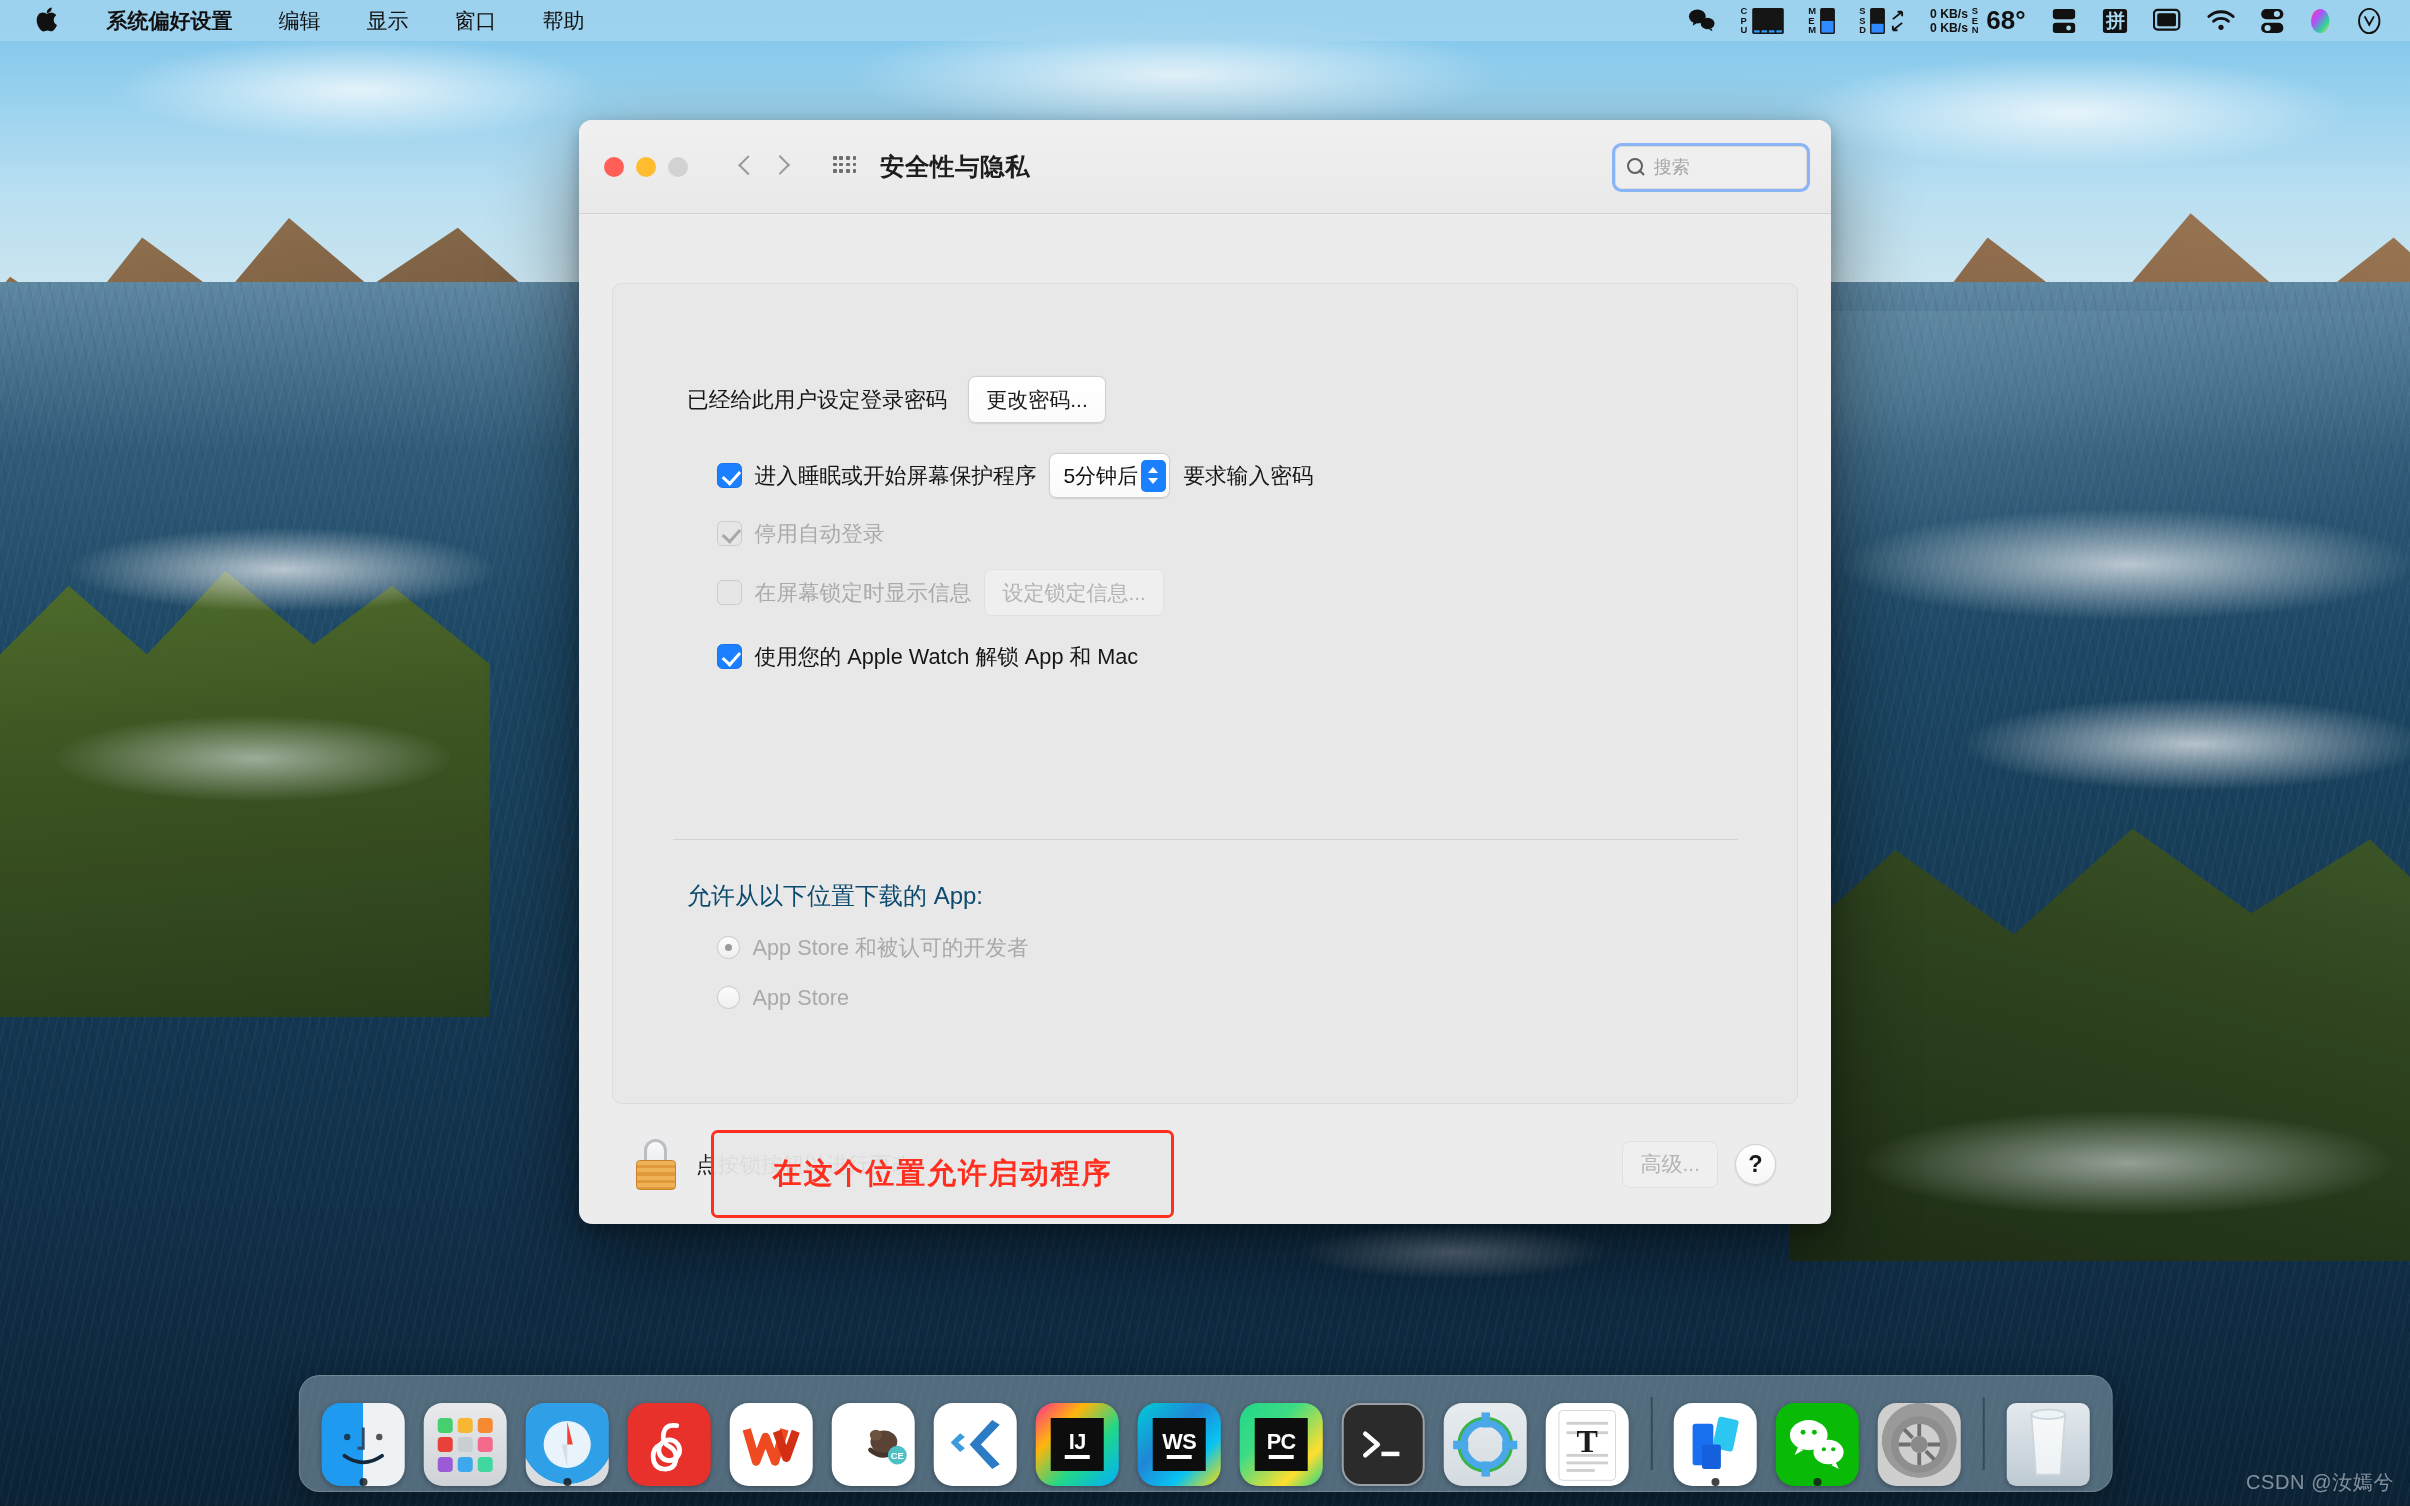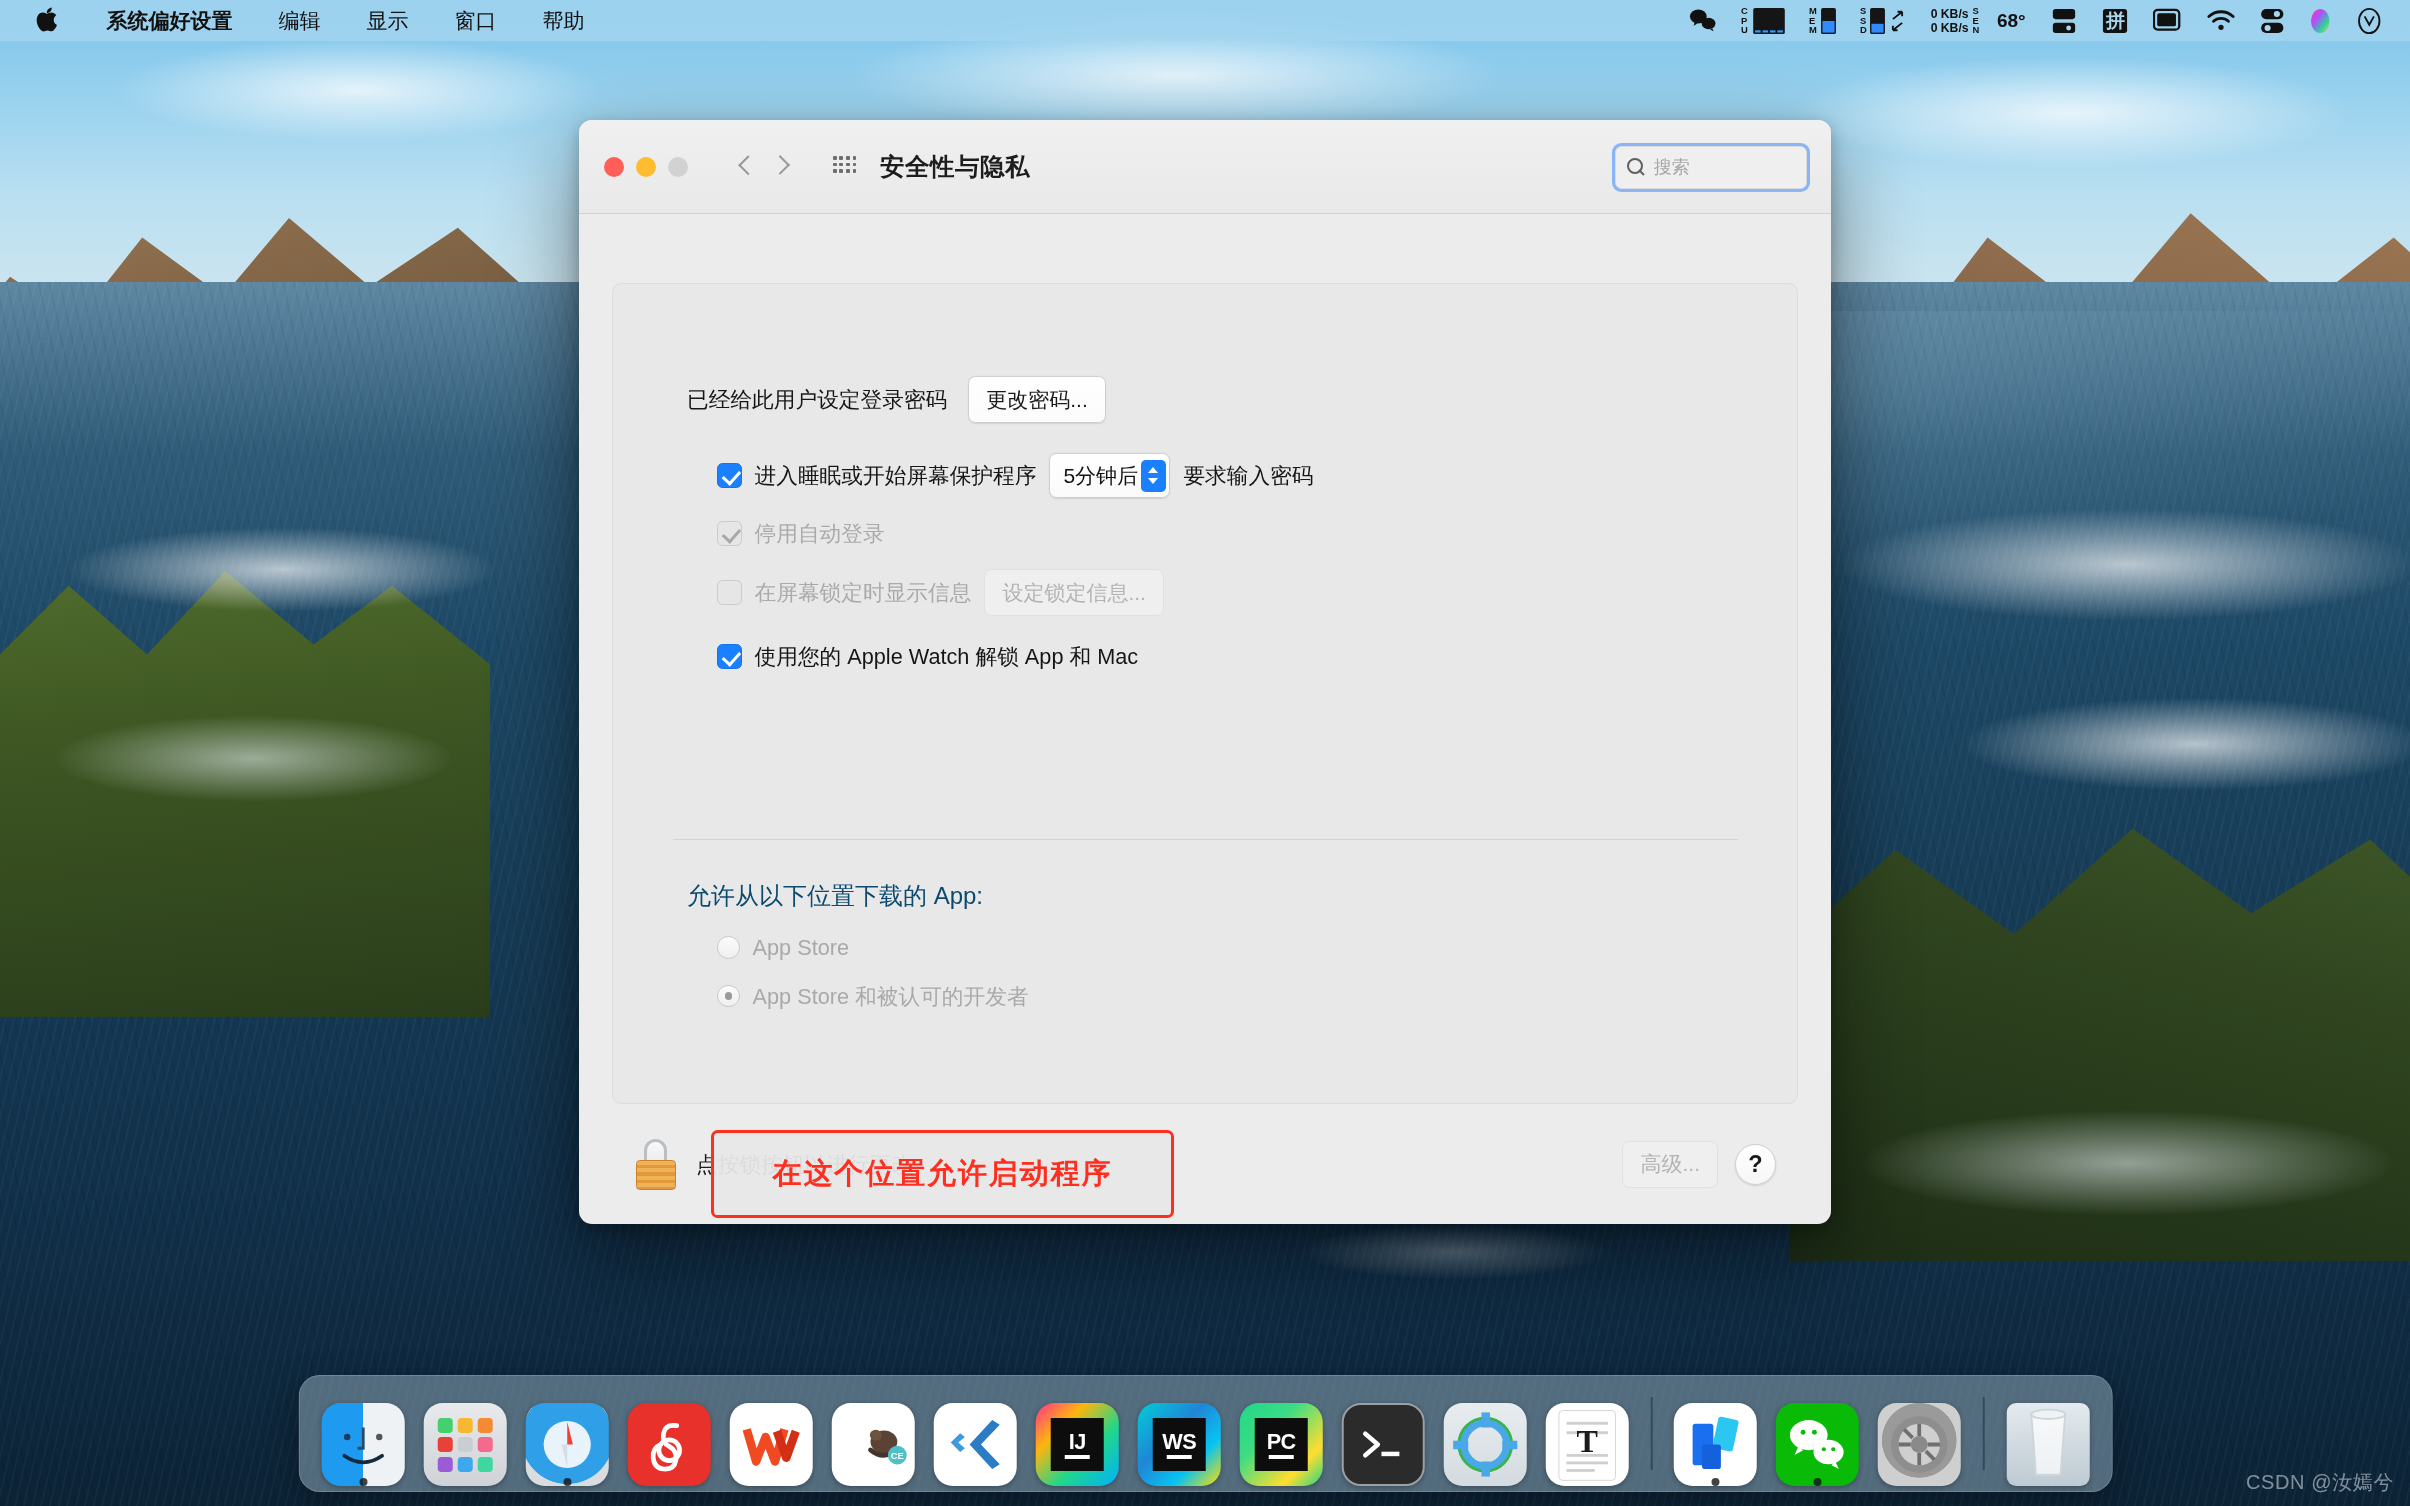--- a/index.html
+++ b/index.html
@@ -416,21 +416,21 @@
     <div class="mb-ic" style="gap:3.8px;">
       <div class="netspeed">
         <div>0 KB/s</div>
         <div>0 KB/s</div>
       </div>
       <span class="stacklbl">
           <span>S</span>
           <span>E</span>
           <span>N</span>
         </span>
-      <span style="font-size:19px;font-weight:600;margin-left:14px;">68°</span>
+      <span style="font-size:26px;font-weight:600;margin-left:4px;">68°</span>
     </div>
     <div class="mb-ic">
       <svg width="28" height="26" viewBox="0 0 30 28" aria-hidden="true">
         <rect x="3" y="1" width="24" height="11" rx="3" fill="#111"></rect>
         <rect x="3" y="16" width="24" height="11" rx="3" fill="#111"></rect>
         <circle cx="20" cy="21.5" r="2.6" fill="#a8d7f0"></circle>
       </svg>
     </div>
     <div class="mb-ic">
       <svg width="26" height="26" viewBox="0 0 28 28" aria-hidden="true">
@@ -553,28 +553,28 @@
 
       <div class="cbrow" style="margin-top:26px;">
         <span class="cb on"></span>
         <span class="cblabel">使用您的 Apple Watch 解锁 App 和 Mac</span>
       </div>
 
       <div class="divider" style="margin-top:168px;"></div>
 
       <div class="sectitle" style="margin-top:40px;">允许从以下位置下载的 App:</div>
 
+      <div class="radiorow" style="margin-top:21px;">
+        <span class="radio sel"></span>
+        <span class="radiolabel">App Store 和被认可的开发者</span>
+      </div>
+
       <div class="radiorow" style="margin-top:22.6px;">
         <span class="radio"></span>
         <span class="radiolabel">App Store</span>
-      </div>
-
-      <div class="radiorow" style="margin-top:21px;">
-        <span class="radio sel"></span>
-        <span class="radiolabel">App Store 和被认可的开发者</span>
       </div>
 
       <div id="annot">
         <span id="annottext">在这个位置允许启动程序</span>
       </div>
 
     </div>
   </div>
 
   <div id="bottombar">

